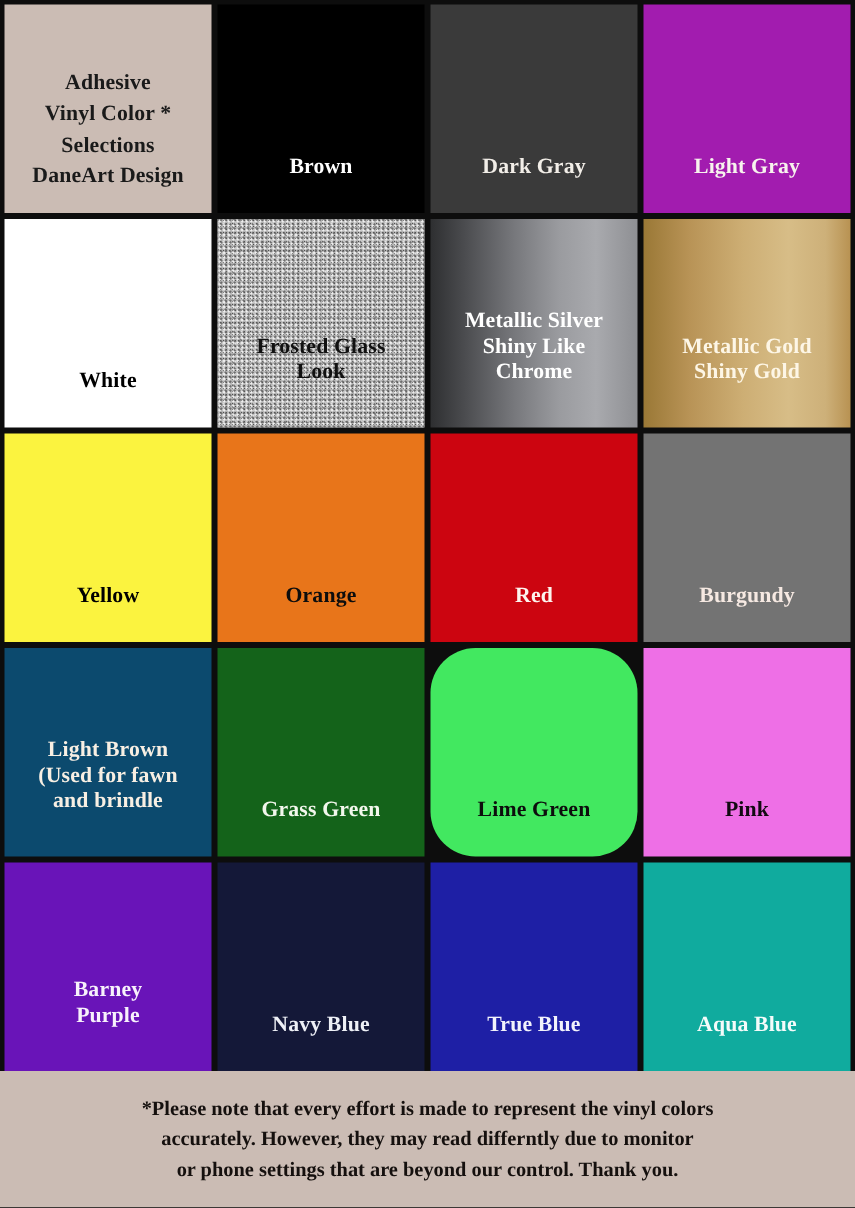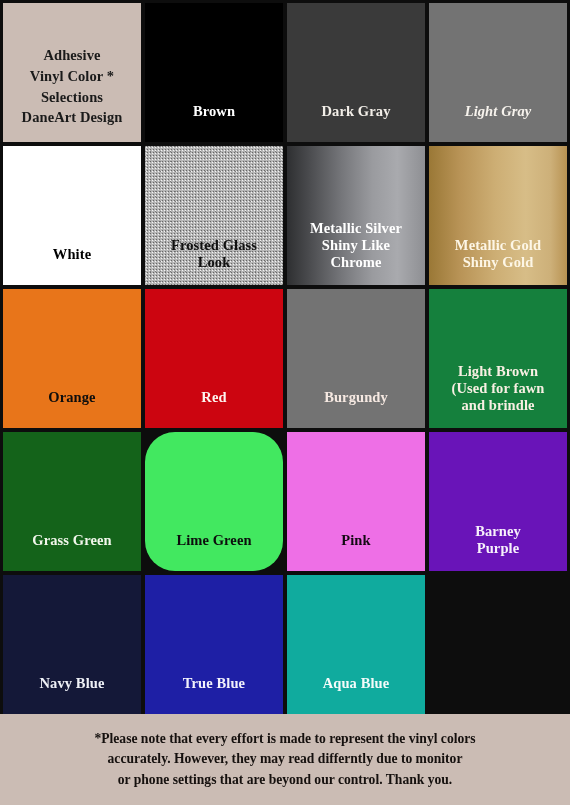--- a/index.html
+++ b/index.html
@@ -66,21 +66,21 @@
   }
   .swatch.header .swatch-label {
     padding-bottom: 0;
     font-size: 14.5px;
     line-height: 1.42;
     margin-top: 28px;
   }
 
   
   .swatch.tall .swatch-label {
-    padding-bottom: 14px;
+    padding-bottom: 28px;
   }
 
   
   .noise {
     position: absolute;
     inset: 0;
     z-index: 1;
     opacity: 0.85;
     background-color: #b6b6b6;
     background-image:
@@ -129,50 +129,53 @@
 Selections
 DaneArt Design</div>
     </div>
 
   <div class="swatch" style="background: rgb(0, 0, 0);">
         <div class="swatch-label" style="color: rgb(255, 255, 255);">Brown</div>
       </div>
       <div class="swatch" style="background: rgb(58, 58, 58);">
         <div class="swatch-label" style="color: rgb(242, 238, 232);">Dark Gray</div>
       </div>
-      <div class="swatch" style="background: #737373; font-style: italic;">
+      <div class="swatch" style="background: #a21caf;">
         <div class="swatch-label" style="color: rgb(247, 243, 237);">Light Gray</div>
       </div>
       <div class="swatch" style="background: rgb(255, 255, 255);">
         <div class="swatch-label" style="color: rgb(0, 0, 0);">White</div>
       </div>
       <div class="swatch tall" style="background: rgb(182, 182, 182);">
         <div class="noise"></div>
         <div class="swatch-label" style="color: rgb(17, 17, 17);">Frosted Glass
 Look</div>
       </div>
       <div class="swatch tall" style="background: linear-gradient(90deg, rgb(46, 47, 49) 0%, rgb(74, 75, 78) 16%, rgb(118, 119, 123) 40%, rgb(154, 155, 159) 62%, rgb(169, 170, 174) 80%, rgb(142, 143, 147) 100%);">
         <div class="swatch-label" style="color: rgb(255, 255, 255);">Metallic Silver
 Shiny Like
 Chrome</div>
       </div>
       <div class="swatch tall" style="background: linear-gradient(90deg, rgb(154, 120, 54) 0%, rgb(184, 147, 86) 22%, rgb(205, 174, 116) 48%, rgb(215, 189, 135) 70%, rgb(205, 176, 121) 88%, rgb(184, 146, 82) 100%);">
         <div class="swatch-label" style="color: rgb(253, 246, 230);">Metallic Gold
 Shiny Gold</div>
       </div>
+      <div class="swatch" style="background: rgb(251, 243, 63);">
+        <div class="swatch-label" style="color: rgb(0, 0, 0);">Yellow</div>
+      </div>
       <div class="swatch" style="background: rgb(232, 117, 26);">
         <div class="swatch-label" style="color: rgb(13, 13, 13);">Orange</div>
       </div>
       <div class="swatch" style="background: rgb(204, 5, 16);">
         <div class="swatch-label" style="color: rgb(253, 244, 238);">Red</div>
       </div>
       <div class="swatch" style="background: #737373;">
         <div class="swatch-label" style="color: rgb(246, 233, 226);">Burgundy</div>
       </div>
-      <div class="swatch tall" style="background: #15803d;">
+      <div class="swatch tall" style="background: #0c4a6e;">
         <div class="swatch-label" style="color: rgb(248, 239, 227);">Light Brown
 (Used for fawn
 and brindle</div>
       </div>
       <div class="swatch" style="background: rgb(20, 99, 26);">
         <div class="swatch-label" style="color: rgb(242, 247, 236);">Grass Green</div>
       </div>
       <div class="swatch" style="background: rgb(66, 232, 96); border-radius: 30px;">
         <div class="swatch-label" style="color: rgb(13, 13, 13);">Lime Green</div>
       </div>

